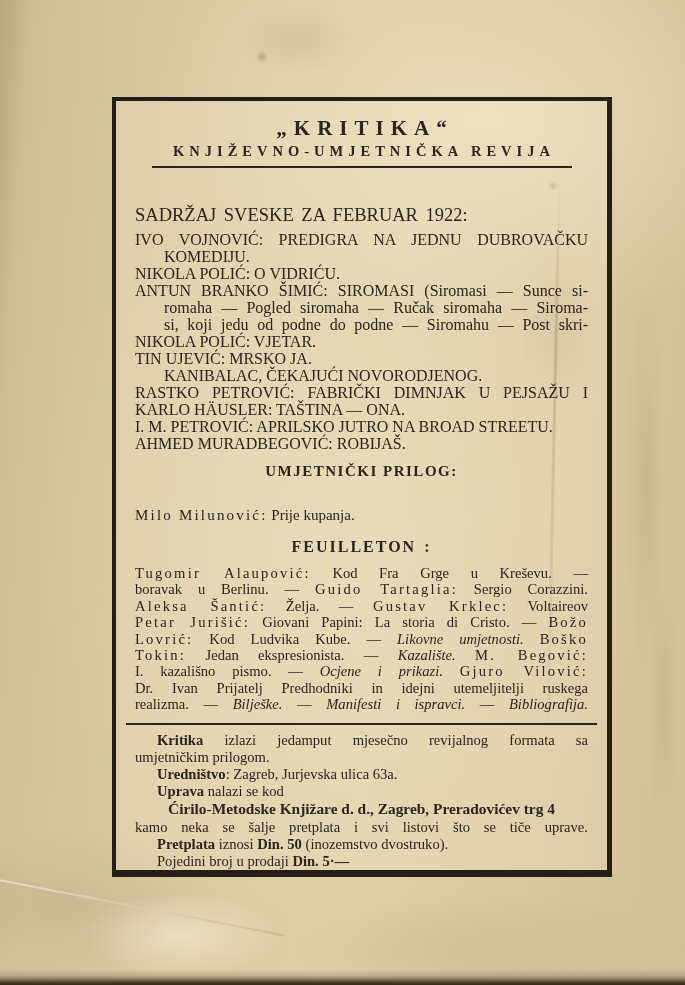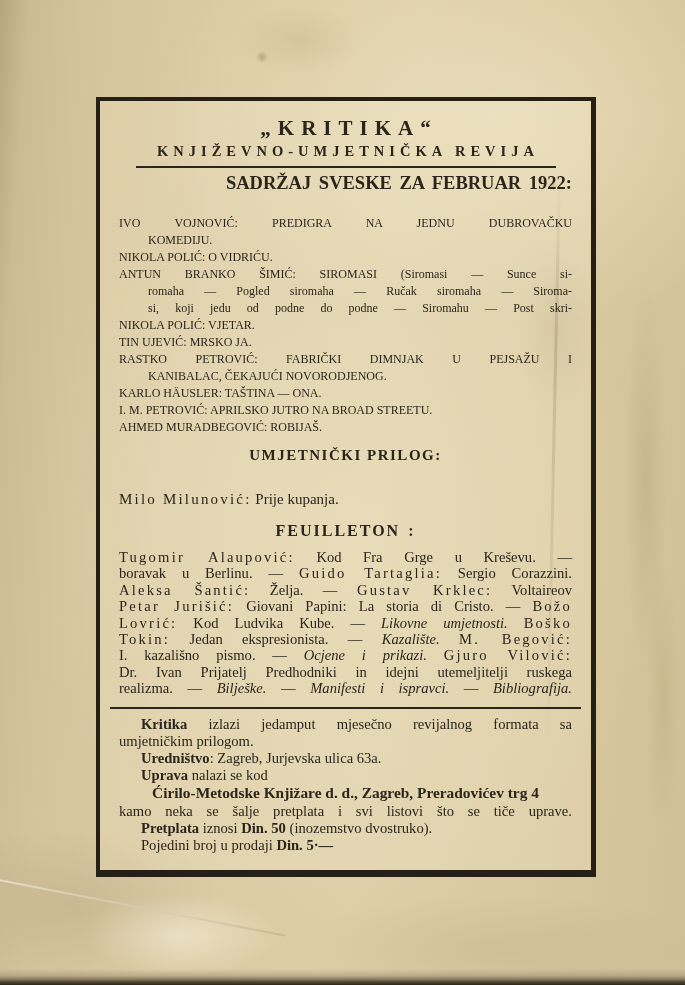--- a/index.html
+++ b/index.html
@@ -32,31 +32,31 @@
   .wrinkle{
     position:absolute;left:-12px;top:906px;width:300px;height:2px;
     transform:rotate(11deg);pointer-events:none;
     background:linear-gradient(to right, rgba(255,252,240,0.55), rgba(120,100,70,0.20));
   }
   .bottom-edge{
     position:absolute;left:0;right:0;bottom:0;height:16px;pointer-events:none;
     background:linear-gradient(to bottom, rgba(120,105,80,0) 0%, rgba(120,105,80,0.30) 42%, #8a7c64 64%, #55492f 80%, #2d2616 100%);
   }
   .frame{
-    position:absolute;left:96px;top:97px;width:500px;height:780px;
+    position:absolute;left:112px;top:97px;width:500px;height:780px;
     box-sizing:border-box;
     border:4px solid #251f15;border-right-width:5px;border-bottom-width:7px;
     padding:0 19px;background:rgba(250,243,218,0.20);
   }
   .masthead{text-align:center;padding-top:16px;}
   .title{font-size:21px;font-weight:700;letter-spacing:7px;padding-left:7px;line-height:22px;}
   .subtitle{font-size:14.5px;font-weight:700;letter-spacing:5px;padding-left:5px;margin-top:4px;line-height:16px;}
   .masthead-rule{height:2px;background:#2b251c;width:420px;margin:7px auto 0;}
-  .toc-heading{text-align:right;font-weight:700;font-size:18.5px;margin-top:4px;word-spacing:3px;line-height:22px;}
-  .toc{margin-top:21px;font-size:12px;line-height:17px;}
+  .toc-heading{text-align:left;font-weight:400;font-size:18.5px;margin-top:36px;word-spacing:3px;line-height:22px;}
+  .toc{margin-top:5px;font-size:16px;line-height:17px;}
   .toc-line.cont{margin-left:29px;}
   .just{text-align:justify;text-align-last:justify;}
   .section-heading{text-align:center;font-weight:700;}
   .art-heading{font-size:15px;letter-spacing:1.5px;margin-top:10px;line-height:19px;}
   .art-line{font-size:15px;margin-top:25px;line-height:19px;}
   .feu-heading{font-size:16px;letter-spacing:2px;word-spacing:2px;margin-top:12px;line-height:20px;font-family:Liberation Serif, serif;}
   .feu{margin-top:8px;font-size:14.6px;line-height:16.4px;}
   .mid-rule{height:2px;background:#2b251c;margin:10px -9px 0;}
   .imprint{margin-top:7px;font-size:14.6px;line-height:17.2px;}
   .imp-line.indent{text-indent:22px;}
@@ -93,22 +93,22 @@
         <div class="toc-line cont just">romaha — Pogled siromaha — Ručak siromaha — Siroma-</div>
         <div class="toc-line cont just">si, koji jedu od podne do podne — Siromahu — Post skri-</div>
       </div>
       <div>
         <div class="toc-line">NIKOLA POLIĆ: VJETAR.</div>
       </div>
       <div>
         <div class="toc-line">TIN UJEVIĆ: MRSKO JA.</div>
       </div>
       <div>
+        <div class="toc-line cont">KANIBALAC, ČEKAJUĆI NOVORODJENOG.</div>
         <div class="toc-line just">RASTKO PETROVIĆ: FABRIČKI DIMNJAK U PEJSAŽU I</div>
-        <div class="toc-line cont">KANIBALAC, ČEKAJUĆI NOVORODJENOG.</div>
       </div>
       <div>
         <div class="toc-line">KARLO HÄUSLER: TAŠTINA — ONA.</div>
       </div>
       <div>
         <div class="toc-line">I. M. PETROVIĆ: APRILSKO JUTRO NA BROAD STREETU.</div>
       </div>
       <div>
         <div class="toc-line">AHMED MURADBEGOVIĆ: ROBIJAŠ.</div>
       </div>

